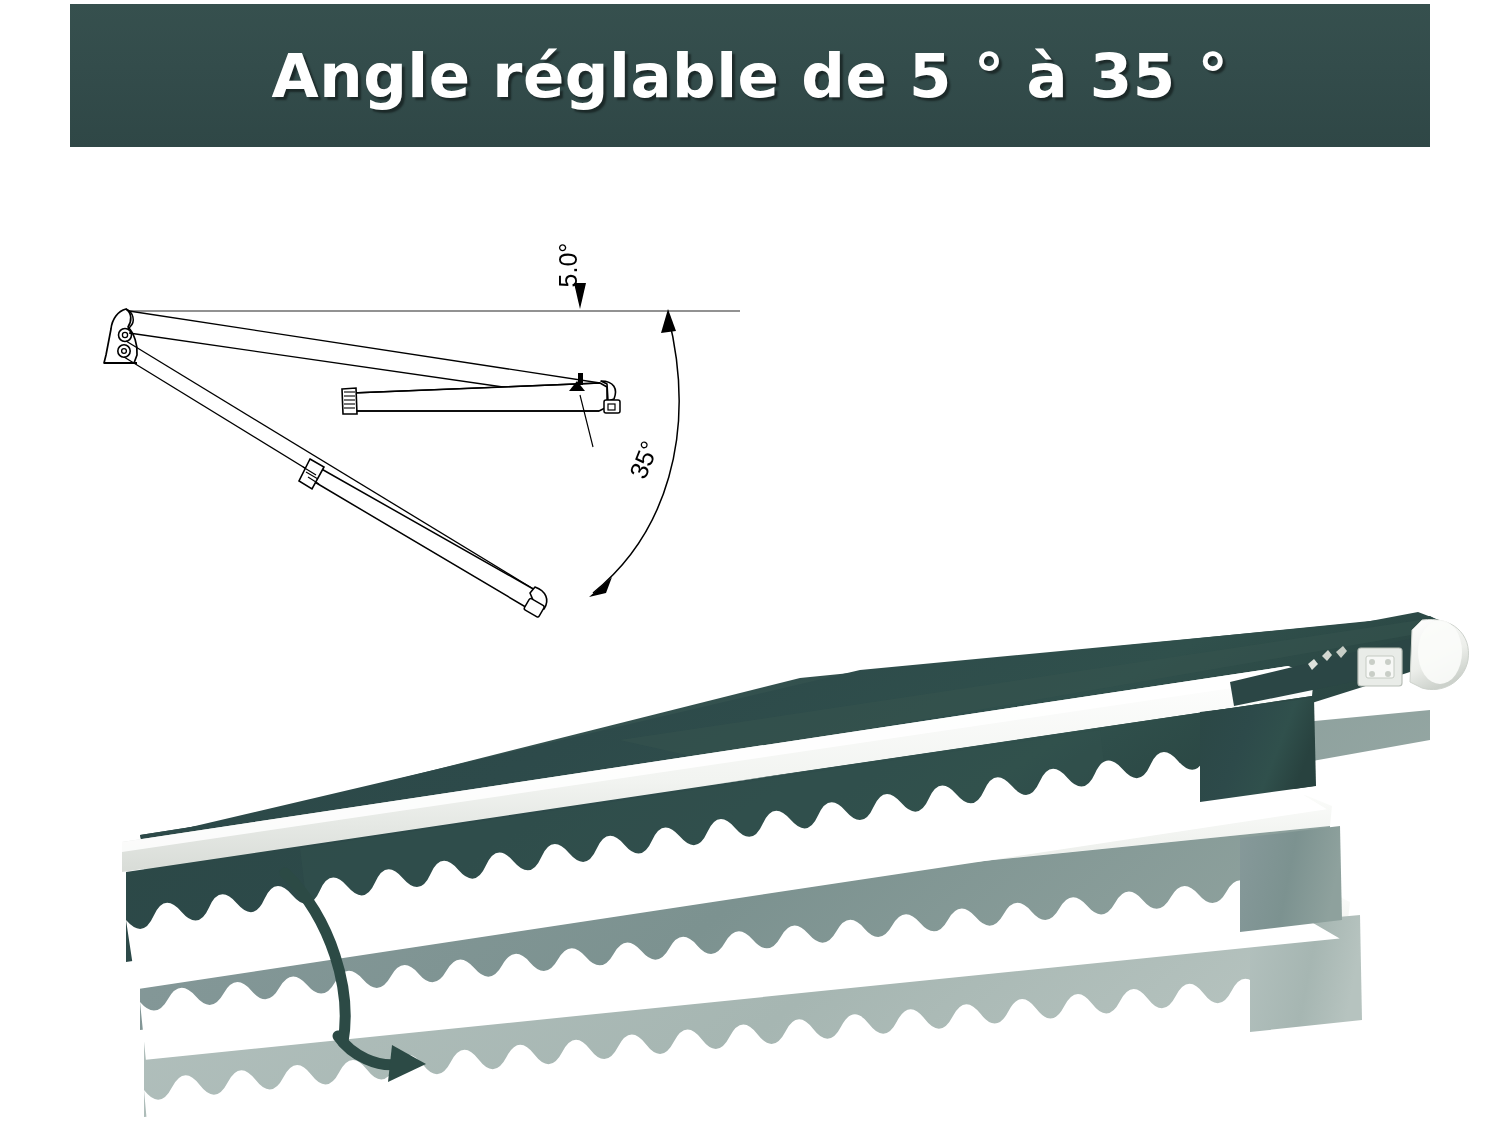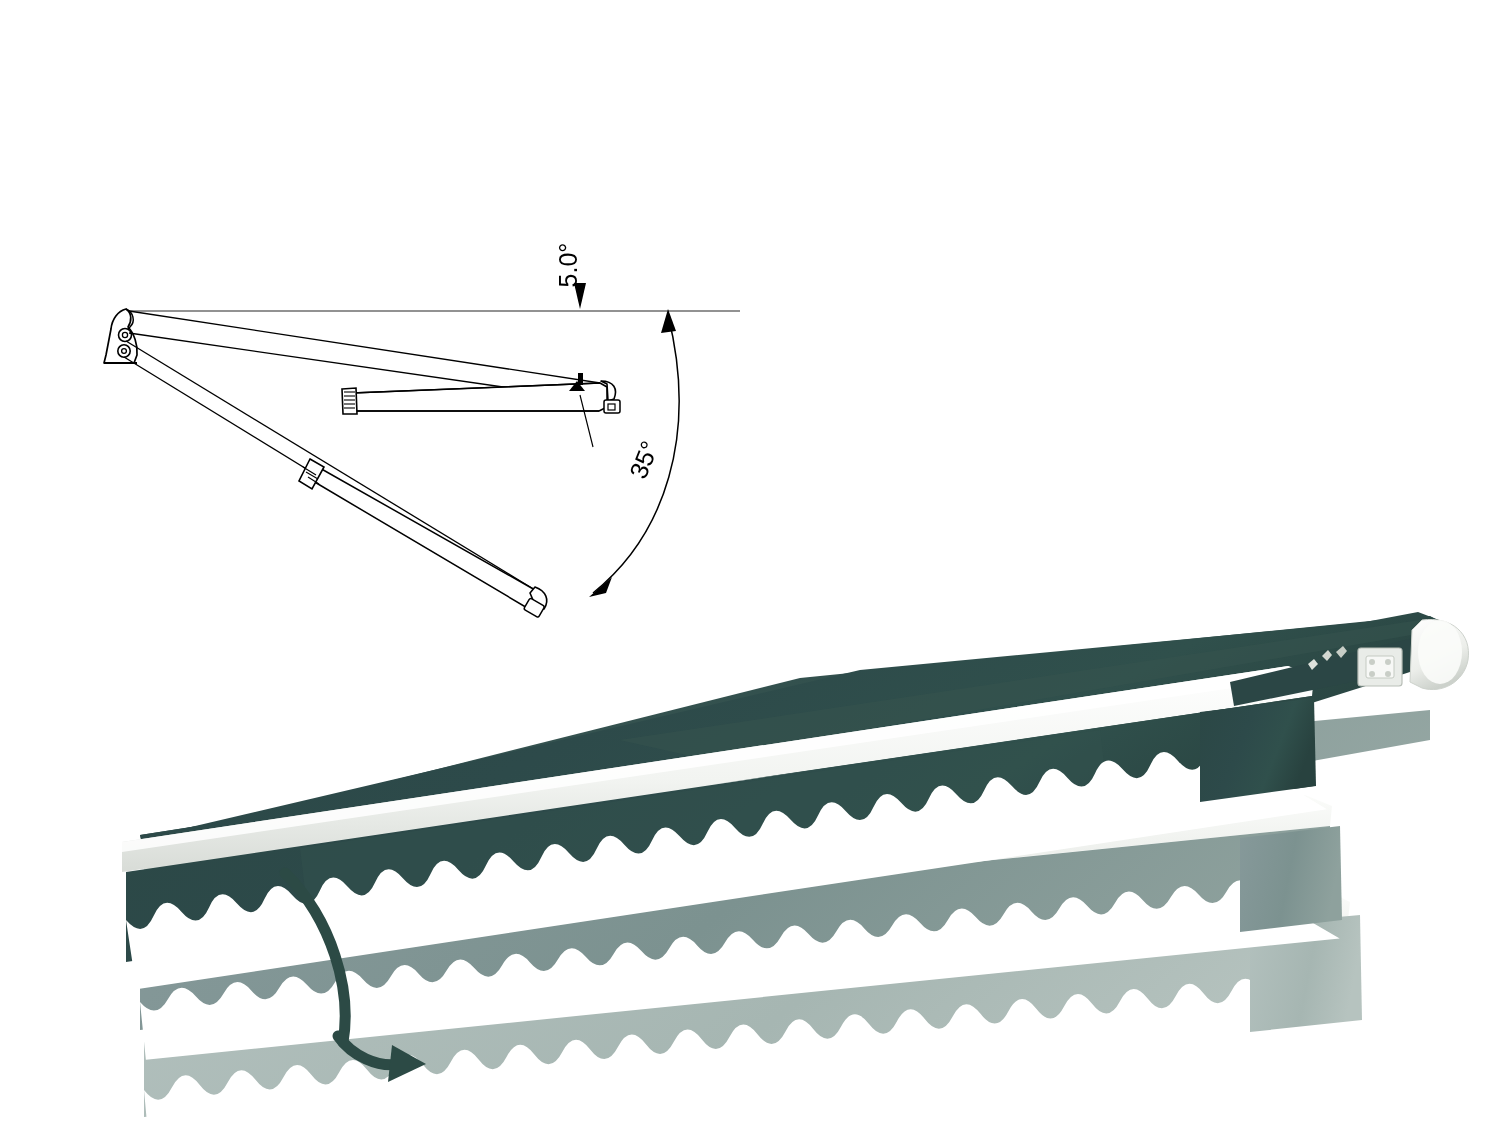--- a/index.html
+++ b/index.html
@@ -47,20 +47,23 @@
     left:100px;top:590px;
     width:1400px;height:535px;
   }
   .photo svg{display:block;}
 </style>
 </head>
 <body>
 
 <div id="page">
 
+  <div class="banner">
+    <span class="banner-title">Angle réglable de 5 ° à 35 °</span>
+  </div>
 
   <div class="diagram">
     <svg width="760" height="440" viewBox="0 0 760 440" xmlns="http://www.w3.org/2000/svg">
       <defs>
         <marker id="arrowDown" markerWidth="10" markerHeight="14" refX="5" refY="13" orient="auto">
           <path d="M5,14 L0.6,0 L9.4,0 Z" fill="#000"></path>
         </marker>
       </defs>
 
       <line x1="45" y1="106" x2="660" y2="106" stroke="#6e6e6e" stroke-width="1.6"></line>

